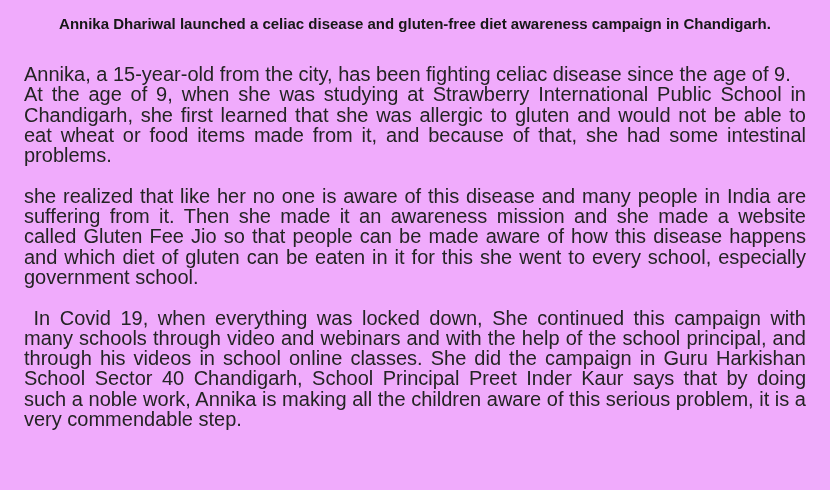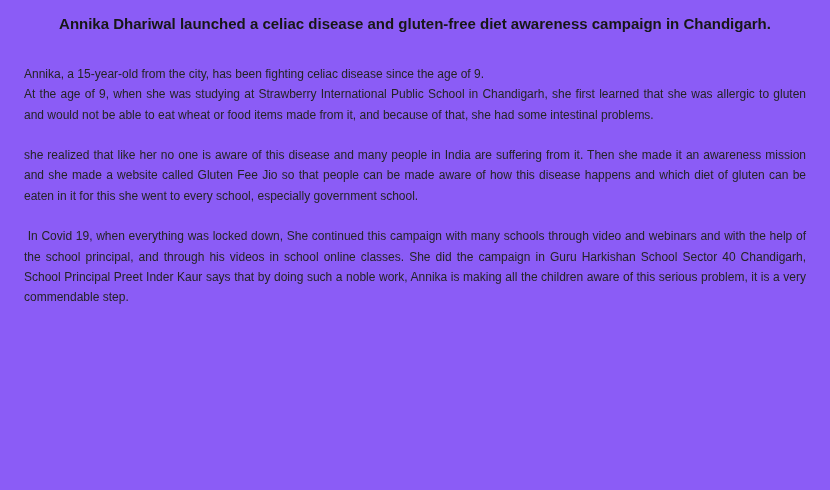--- a/index.html
+++ b/index.html
@@ -12,33 +12,33 @@
     height: 490px;
     overflow: hidden;
     font-family: "Liberation Sans", "DejaVu Sans", sans-serif;
     color: #1e1e1e;
   }
   .page {
     box-sizing: border-box;
     width: 830px;
     height: 490px;
     padding: 14px 24px 0 24px;
-    background: #8b5cf6;
+    background: #f0abfc;
   }
   .article-title {
     margin: 0 0 30px 0;
     font-size: 15px;
     line-height: 20px;
     font-weight: 700;
     text-align: center;
     color: #171717;
   }
   .para {
     margin: 0 0 20.3px 0;
-    font-size: 12px;
+    font-size: 20px;
     line-height: 20.3px;
     text-align: justify;
     white-space: pre-wrap;
     color: #242424;
   }
   .para.gap-two-lines {
     margin-bottom: 40.6px;
   }
 </style>
 </head>

